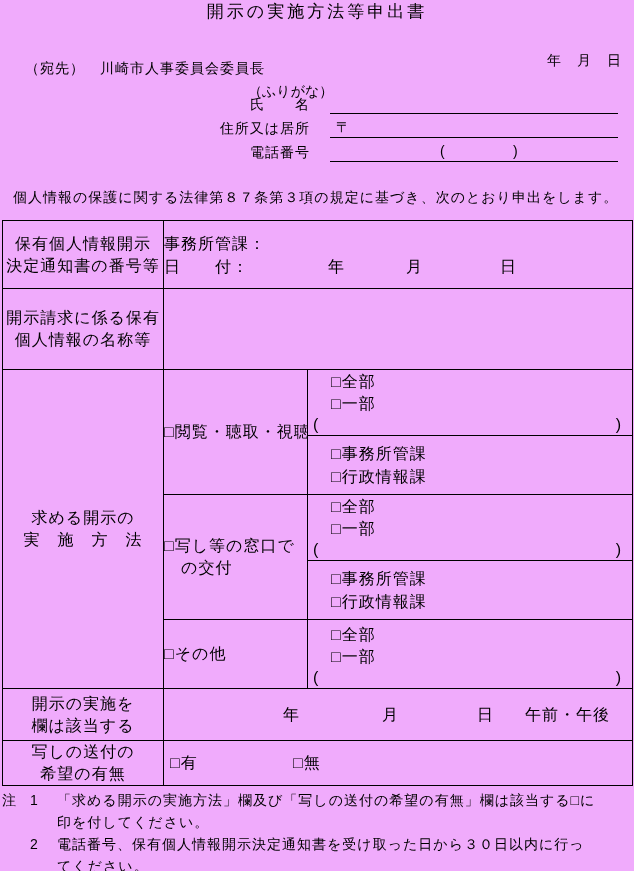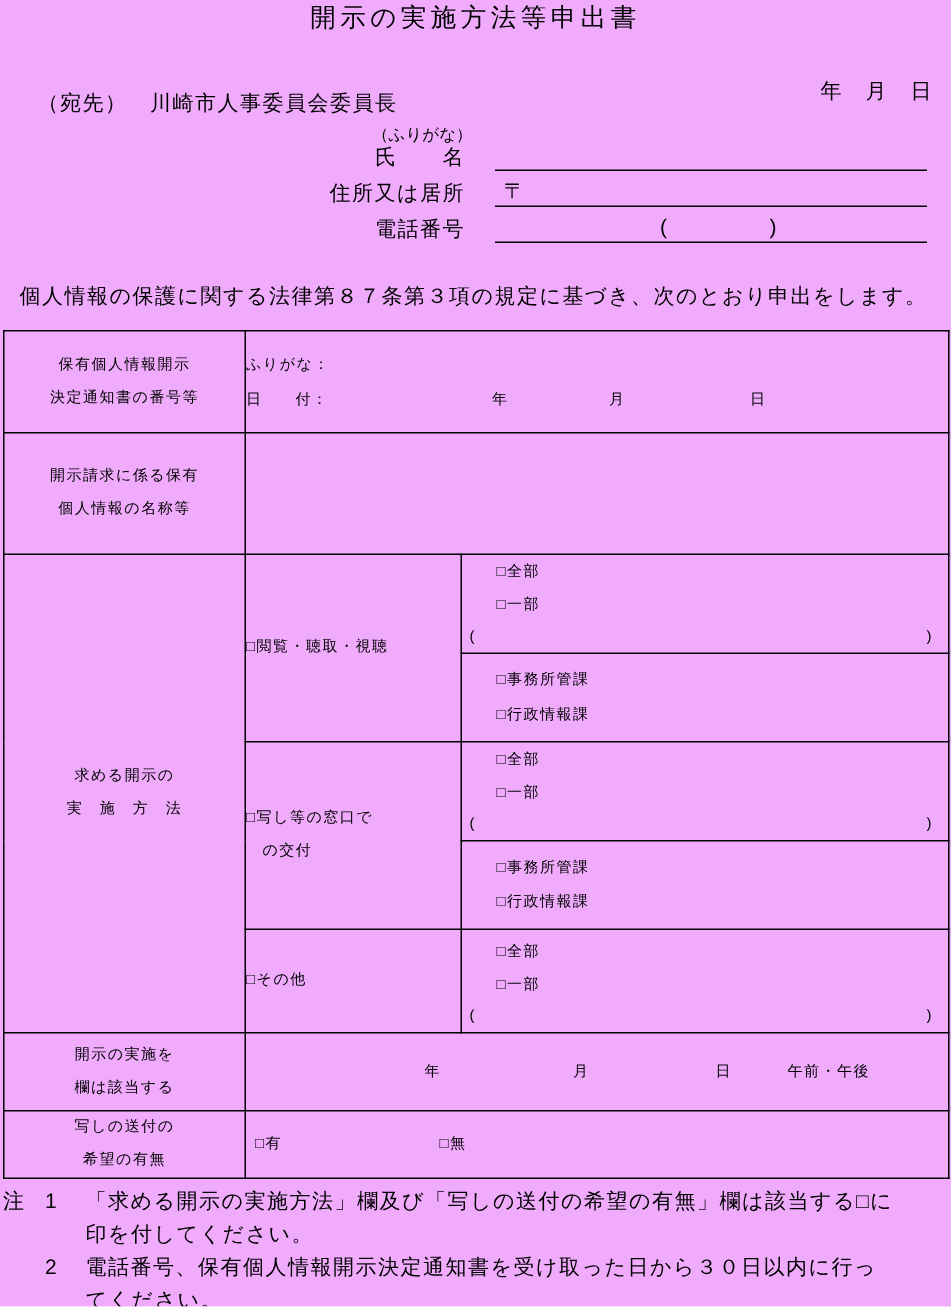--- a/index.html
+++ b/index.html
@@ -12,42 +12,42 @@
   .page {
     position:relative; width:634px; height:871px; overflow:hidden;
     font-size:14px; letter-spacing:1px; line-height:1.2; background:#f0abfc;
   }
   .title {
     position:absolute; top:2px; left:0; width:100%;
     text-align:center; font-size:17px; letter-spacing:3px; white-space:nowrap;
   }
   .dateline { position:absolute; top:52px; right:12px; white-space:nowrap; }
   .addressee { position:absolute; top:60px; left:25px; white-space:nowrap; }
-  .furigana { position:absolute; top:84px; left:248px; font-size:11px; letter-spacing:0; }
+  .furigana { position:absolute; top:84px; left:248px; font-size:14px; letter-spacing:0;font-family:Liberation Mono, monospace; }
   .apply-row { position:absolute; left:0; width:634px; height:17px; }
   .row-name  { top:97px; }
   .row-addr  { top:121px; }
   .row-phone { top:145px; }
   .flabel { position:absolute; right:324px; bottom:1px; white-space:nowrap; }
   .fline {
     position:absolute; left:330px; width:288px; height:100%;
     border-bottom:1px solid #000;
   }
   .postal { position:absolute; left:6px; bottom:1px; }
   .p-open  { position:absolute; left:110px; bottom:1px; }
   .p-close { position:absolute; left:183px; bottom:1px; }
   .intro { position:absolute; top:189px; left:13px; white-space:nowrap; }
 
   table.formtable {
     position:absolute; top:220px; left:2px; width:630px;
     border-collapse:collapse; table-layout:fixed;
   }
   .formtable td {
     border:1px solid #000; vertical-align:middle;
-    font-size:10px; letter-spacing:1px; padding:0; overflow:hidden;
+    font-size:16px; letter-spacing:1px; padding:0; overflow:hidden;
   }
   .c1 { text-align:center; }
   .c1 .lbl-line { line-height:22px; white-space:nowrap; }
   .doc-cell { vertical-align:middle; padding-left:7px; }
   .doc-line { position:relative; line-height:23px; white-space:nowrap; }
   .tok { position:absolute; top:0; }
   .method-cell { padding-left:6px; }
   .method-cell .m-line { line-height:22px; white-space:nowrap; }
   .scope-cell { vertical-align:top; padding-top:2px; }
   .scope-line { padding-left:23px; line-height:22px; white-space:nowrap; }
@@ -106,21 +106,21 @@
       </colgroup>
 
     <tbody>
         <tr style="height:68px">
       <td class="c1">
         <div class="lbl-line">保有個人情報開示</div>
         <div class="lbl-line">決定通知書の番号等</div>
       </td>
       <td colspan="2" class="doc-cell">
         <div class="doc-line">
-          <span>ふりがな：</span>
+          <span>事務所管課：</span>
         </div>
         <div class="doc-line">
           <span>日　　付：</span>
           <span class="tok" style="left:164px">年</span>
           <span class="tok" style="left:242px">月</span>
           <span class="tok" style="left:336px">日</span>
         </div>
       </td>
     </tr>
 

